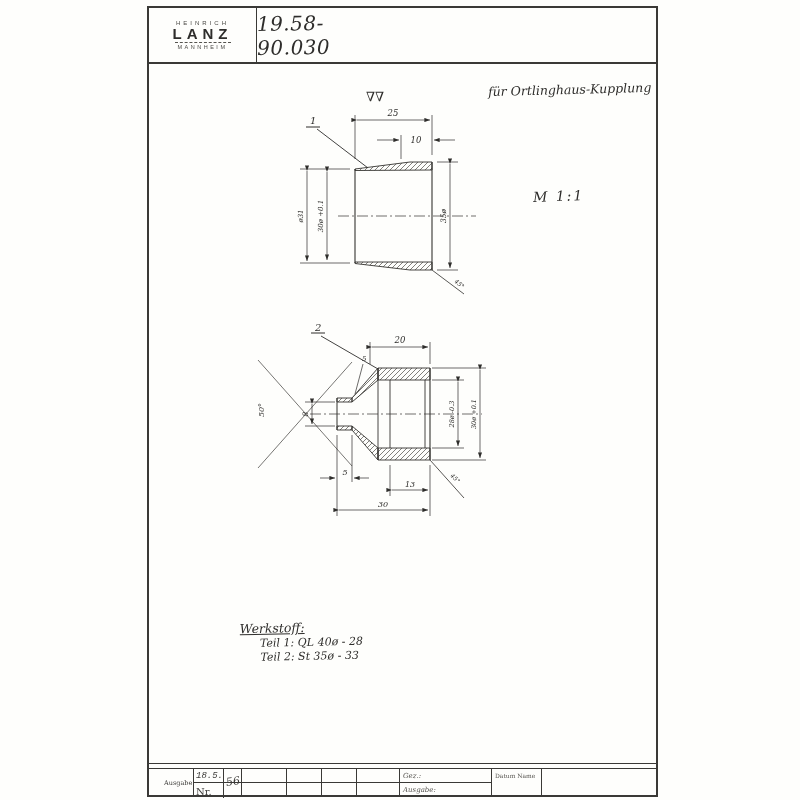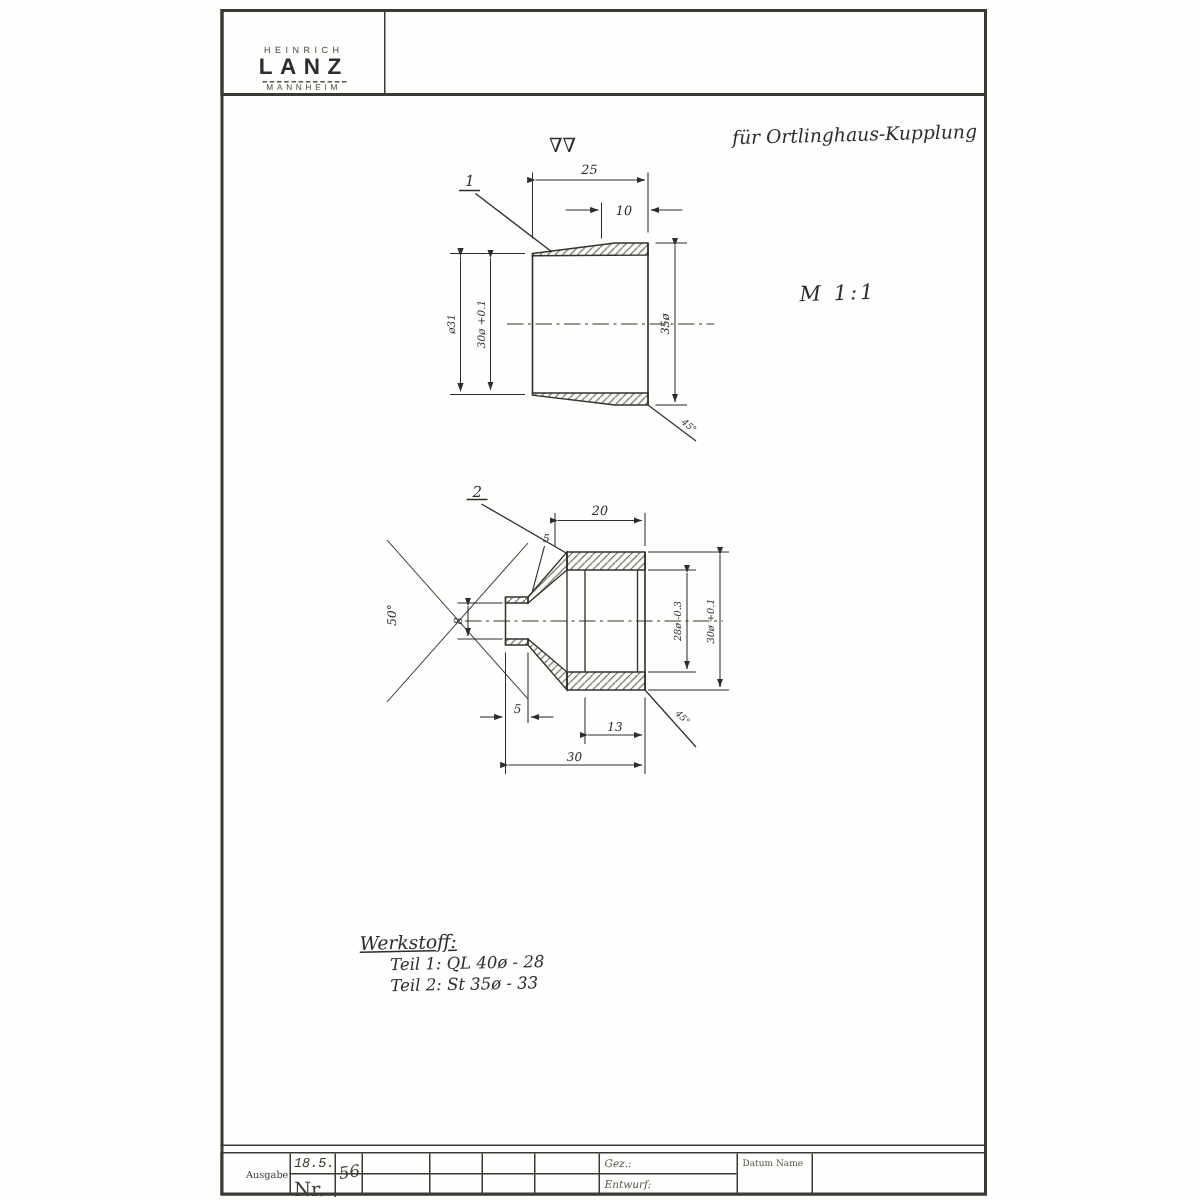--- a/index.html
+++ b/index.html
@@ -3,21 +3,21 @@
 <meta charset="utf-8">
 <style>
   html,body{margin:0;padding:0;background:#fff;}
   #page{position:relative;width:800px;height:800px;background:#fefefc;overflow:hidden;
         font-family:"DejaVu Serif", serif;color:#2e2d2b;}
   .abs{position:absolute;}
   
   #sheet{left:147px;top:6px;width:511px;height:791px;border:2px solid #3a3936;box-sizing:border-box;}
   
   #titleblock{left:147px;top:6px;width:511px;height:58px;border:2px solid #3a3936;box-sizing:border-box;display:flex;}
-  .tb-cell{height:100%;box-sizing:border-box;display:flex;flex-direction:column;align-items:center;justify-content:flex-end;}
+  .tb-cell{height:100%;box-sizing:border-box;display:flex;flex-direction:column;align-items:center;justify-content:center;}
   #tb-logo{width:108px;border-right:1.5px solid #3a3936;}
   #tb-title{flex:1;border-right:1.5px solid #3a3936;}
   #tb-num{width:124px;}
   .logo-top{font-family:"Liberation Sans",sans-serif;font-size:6px;letter-spacing:3px;color:#4a4945;}
   .logo-name{font-family:"Liberation Sans",sans-serif;font-size:15px;font-weight:bold;letter-spacing:5px;color:#2e2d2b;line-height:1.05;}
   .logo-rule{width:56px;border-top:1px dashed #55544f;margin:1px 0;}
   .logo-city{font-family:"Liberation Sans",sans-serif;font-size:5.5px;letter-spacing:2.5px;color:#4a4945;}
   .hand{font-style:italic;}
   #main-title{font-size:18px;letter-spacing:1px;transform:rotate(-0.6deg);}
   #sub-title{font-size:9.5px;margin-top:2px;transform:rotate(-0.6deg);white-space:nowrap;}
@@ -43,20 +43,23 @@
 <div id="page">
 
   <div class="abs" id="sheet"></div>
 
   <div class="abs" id="titleblock">
     <div class="tb-cell" id="tb-logo">
       <div class="logo-top">HEINRICH</div>
       <div class="logo-name">LANZ</div>
       <div class="logo-rule"></div>
       <div class="logo-city">MANNHEIM</div>
+    </div>
+    <div class="tb-cell" id="tb-num">
+      <div class="hand" id="drw-num">19.58-90.030</div>
     </div>
   </div>
 
   <div class="abs hand" id="note-coupling">für Ortlinghaus-Kupplung</div>
   <div class="abs hand" id="scale-note">M 1:1</div>
 
   <svg class="abs" style="left:280px;top:85px;" width="220" height="215" viewBox="0 0 220 215">
     <defs>
       <marker id="ar1" orient="auto" markerWidth="9" markerHeight="6" refX="8" refY="3">
         <path d="M0,0 L8,3 L0,6 Z" fill="#2e2d2b"></path>
@@ -209,19 +212,19 @@
     <div class="vdiv" style="left:138px;"></div>
     <div class="vdiv" style="left:173px;"></div>
     <div class="vdiv" style="left:208px;"></div>
     <div class="vdiv" style="left:251px;"></div>
     <div class="vdiv" style="left:343px;"></div>
     <div class="vdiv" style="left:393px;"></div>
     <div class="hdiv" style="left:45px;width:298px;top:13px;"></div>
     <div class="ftxt" style="left:16px;top:10px;font-size:6.5px;">Ausgabe</div>
     <div class="ftxt hand" style="left:48px;top:2px;font-size:9px;font-family:Liberation Mono, monospace;">18.5.</div>
     <div class="ftxt hand" style="left:78px;top:6px;font-size:11px;transform:rotate(-8deg);">56</div>
-    <div class="ftxt" style="left:48px;top:17px;font-size:13px;">Nr.</div>
+    <div class="ftxt" style="left:48px;top:17px;font-size:10px;">Nr.</div>
     <div class="ftxt hand scribble" style="left:255px;top:3px;">Gez.:</div>
-    <div class="ftxt hand scribble" style="left:255px;top:17px;">Entwurf:</div>
+    <div class="ftxt hand scribble" style="left:255px;top:17px;">Ausgabe:</div>
     <div class="ftxt scribble" style="left:347px;top:3px;font-size:6px;">Datum   Name</div>
   </div>
 
 </div>
 
 </body></html>

